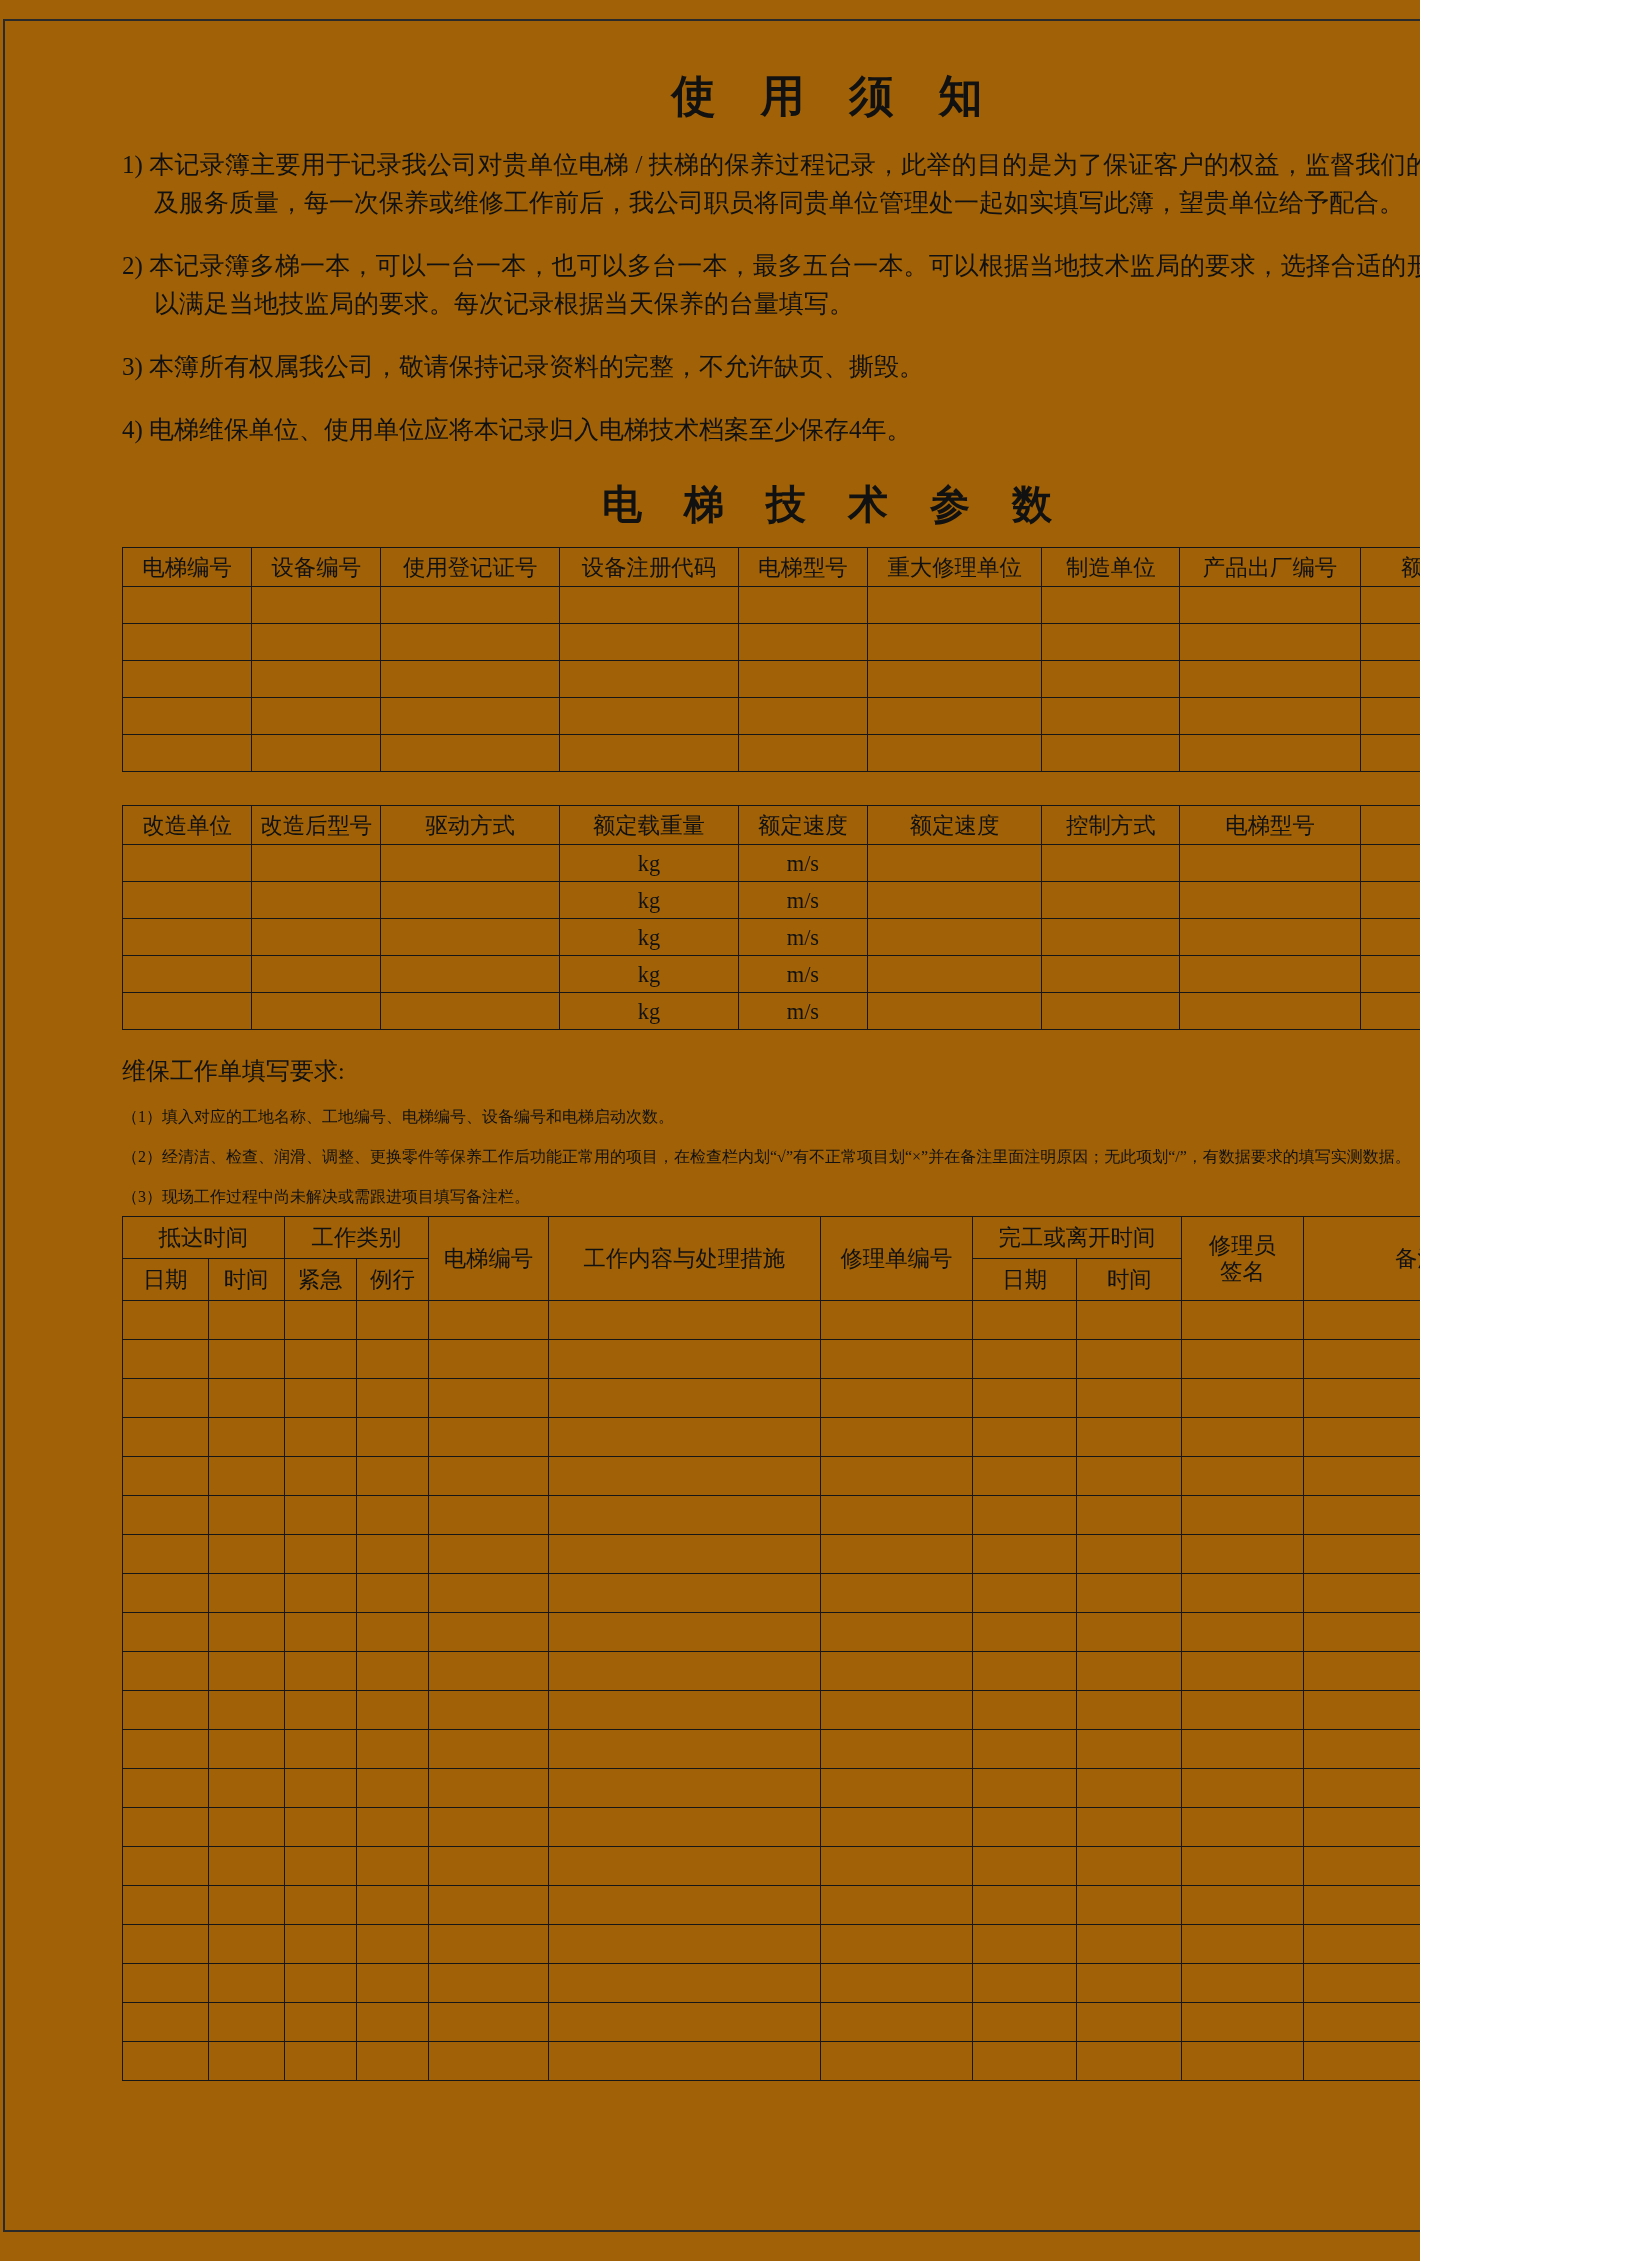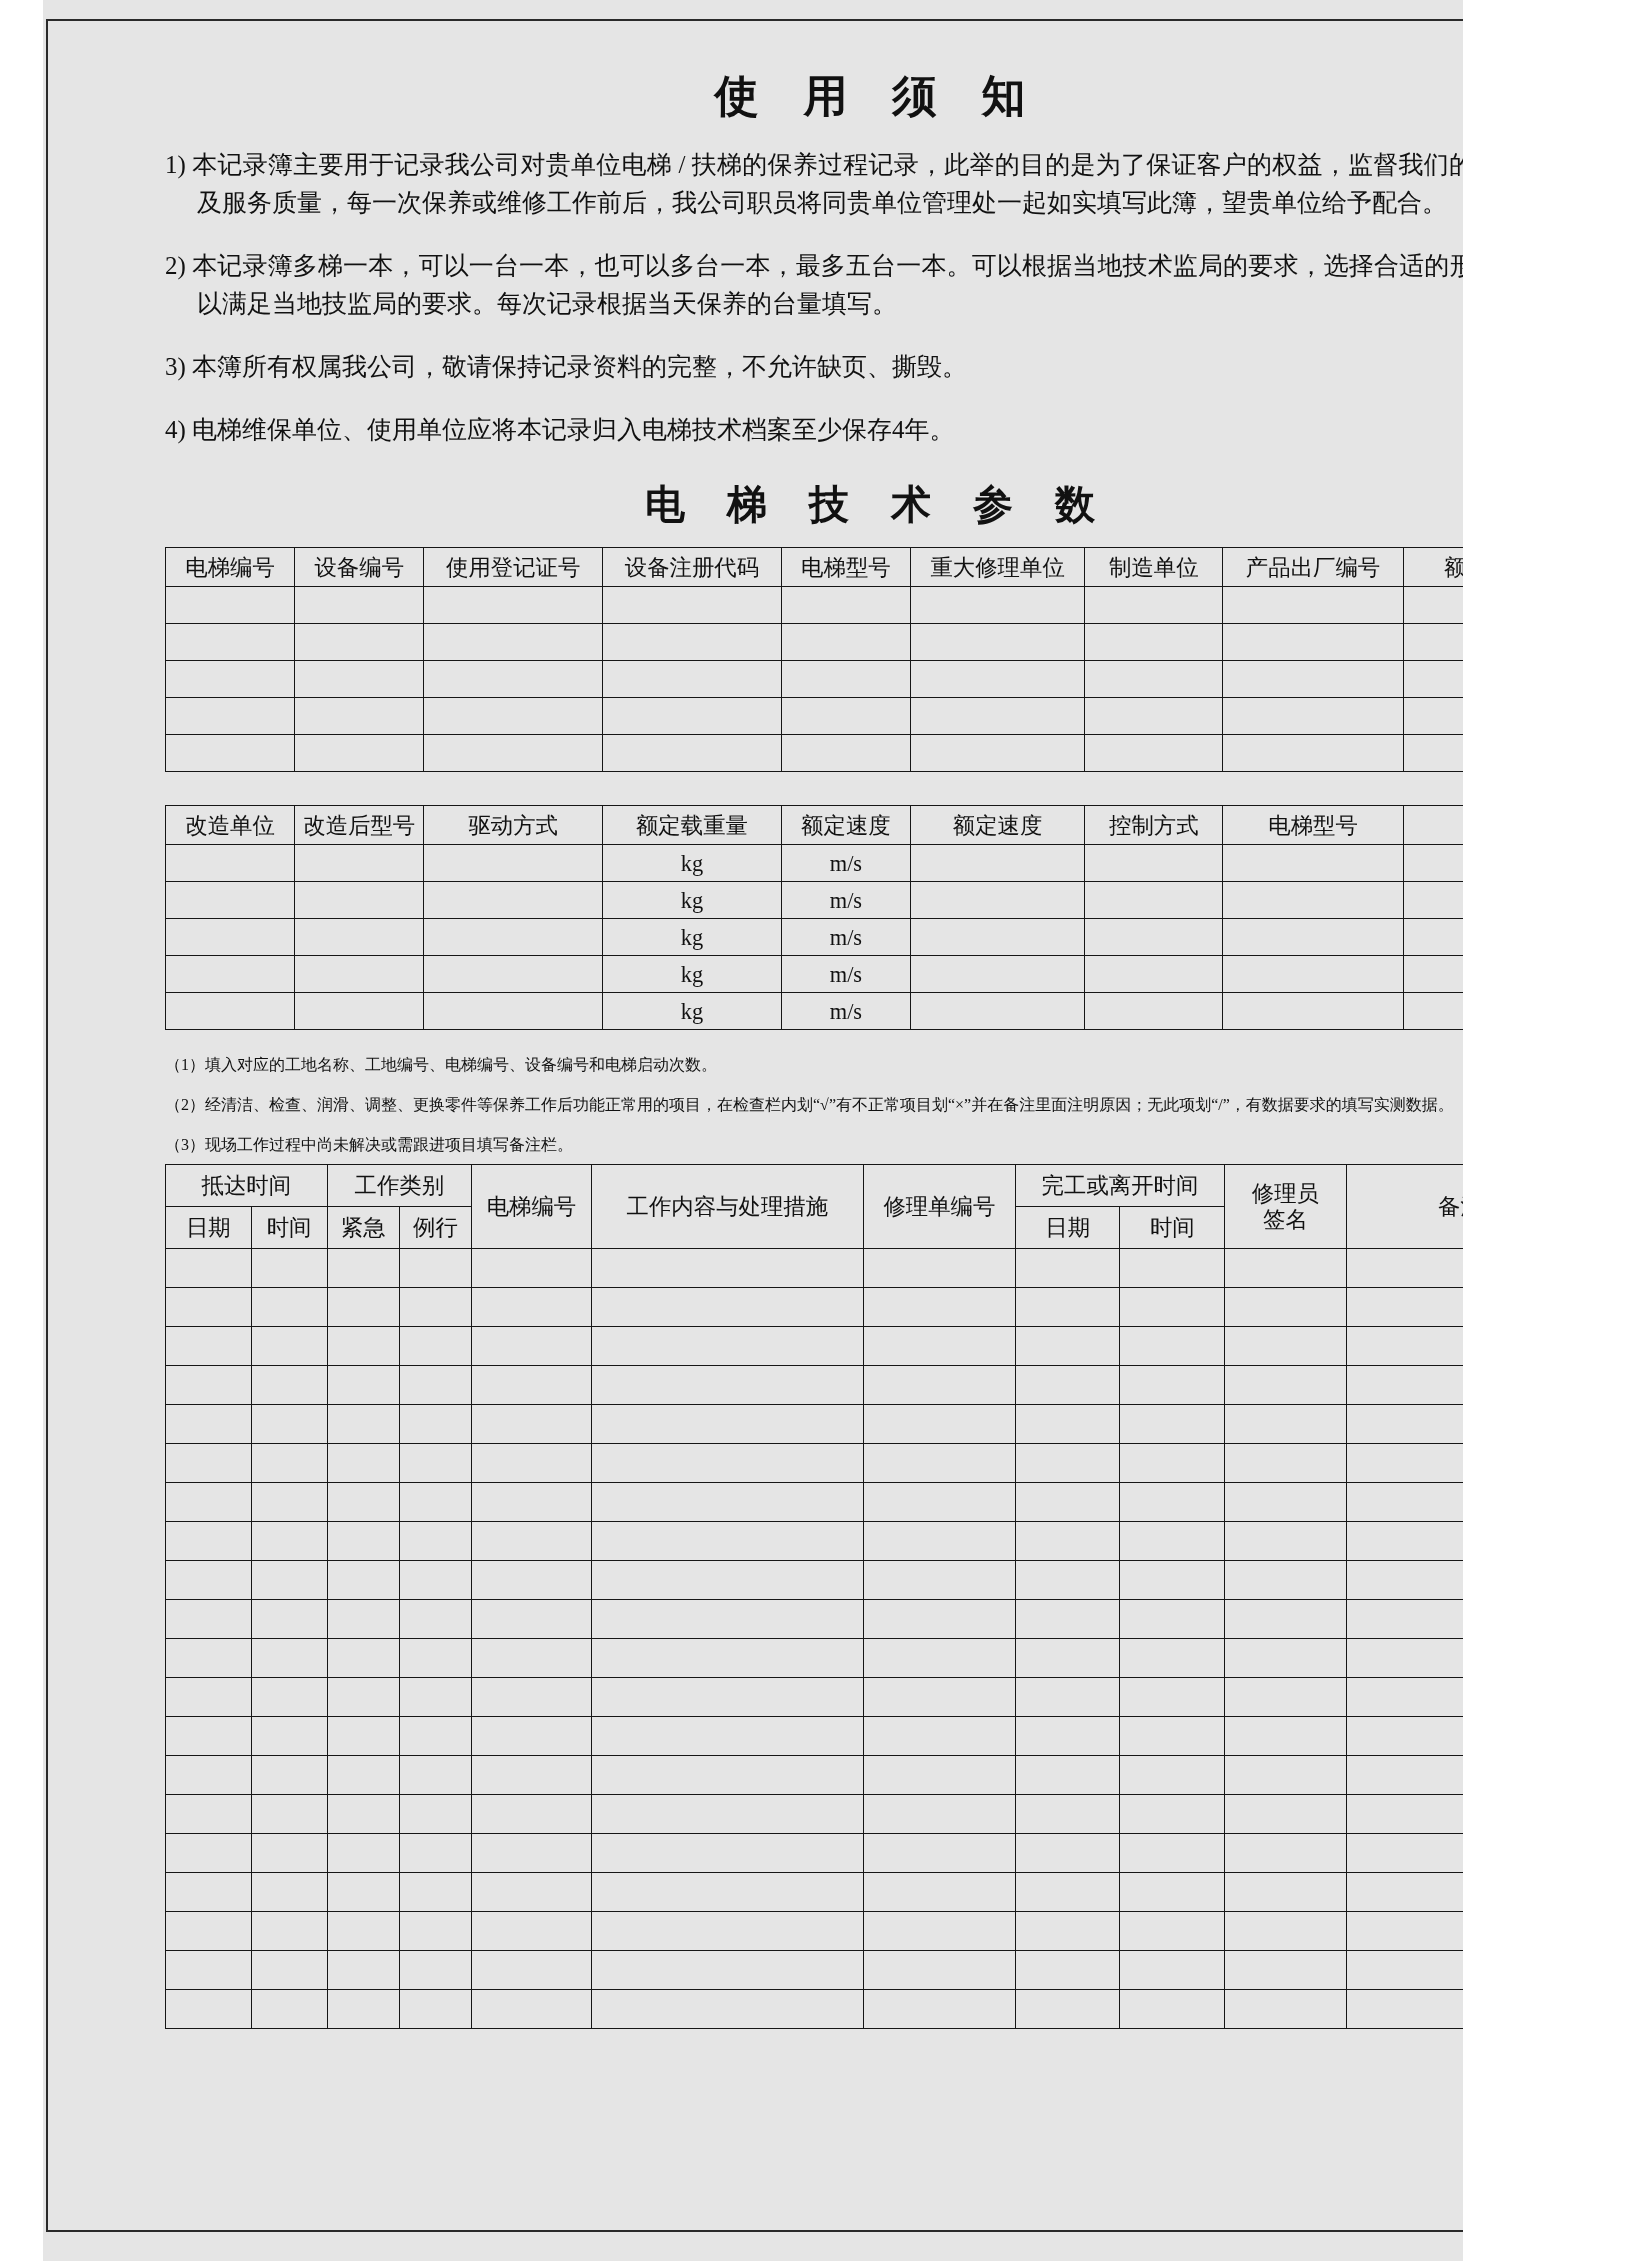--- a/index.html
+++ b/index.html
@@ -8,24 +8,23 @@
     background: #ffffff;
   }
   body {
     font-family: "Liberation Serif", "DejaVu Serif", serif;
     color: #111111;
   }
   .page {
     position: relative;
     width: 1420px;
     height: 2261px;
-    background: #e5e5e5;
+    background: #a16207;
     box-sizing: border-box;
     overflow: hidden;
-    margin-left: 43px;
   }
   .page-frame {
     position: absolute;
     left: 3.3px;
     top: 18.5px;
     width: 1621px;
     height: 2213px;
     border: 2px solid #2a2a2a;
     box-sizing: border-box;
   }
@@ -319,20 +318,21 @@
             <td class="body-cell"></td>
             <td class="body-cell"></td>
             <td class="body-cell"></td>
             <td class="body-cell"></td>
           </tr>
         </tbody>
       </table>
     </div>
 
     <div class="req-block">
+      <p class="req-title">维保工作单填写要求:</p>
       <p class="req-item">（1）填入对应的工地名称、工地编号、电梯编号、设备编号和电梯启动次数。</p>
       <p class="req-item">（2）经清洁、检查、润滑、调整、更换零件等保养工作后功能正常用的项目，在检查栏内划“√”有不正常项目划“×”并在备注里面注明原因；无此项划“/”，有数据要求的填写实测数据。</p>
       <p class="req-item">（3）现场工作过程中尚未解决或需跟进项目填写备注栏。</p>
     </div>
 
     <div class="tbl-wrap-3">
       <table class="grid mt">
         <colgroup>
           <col style="width:4.5%">
             <col style="width:4.0%">

